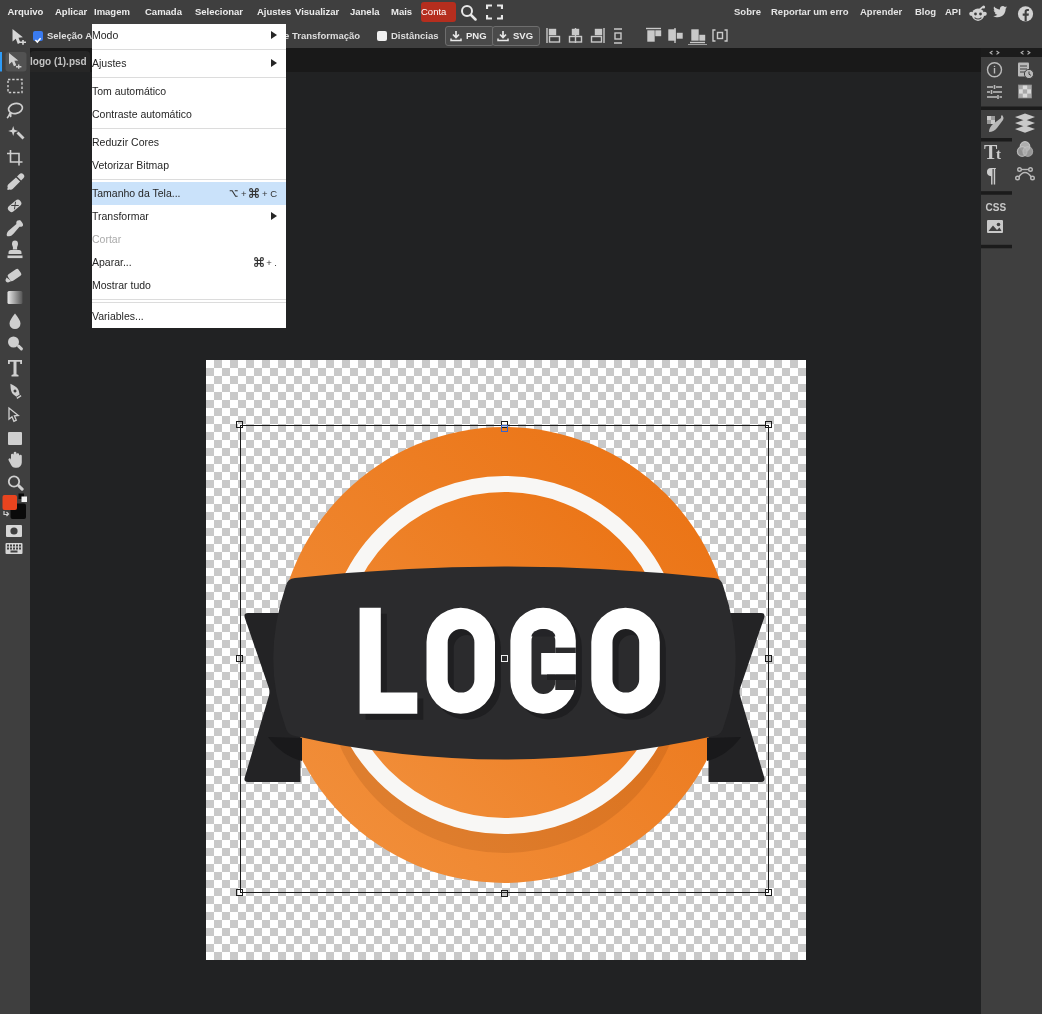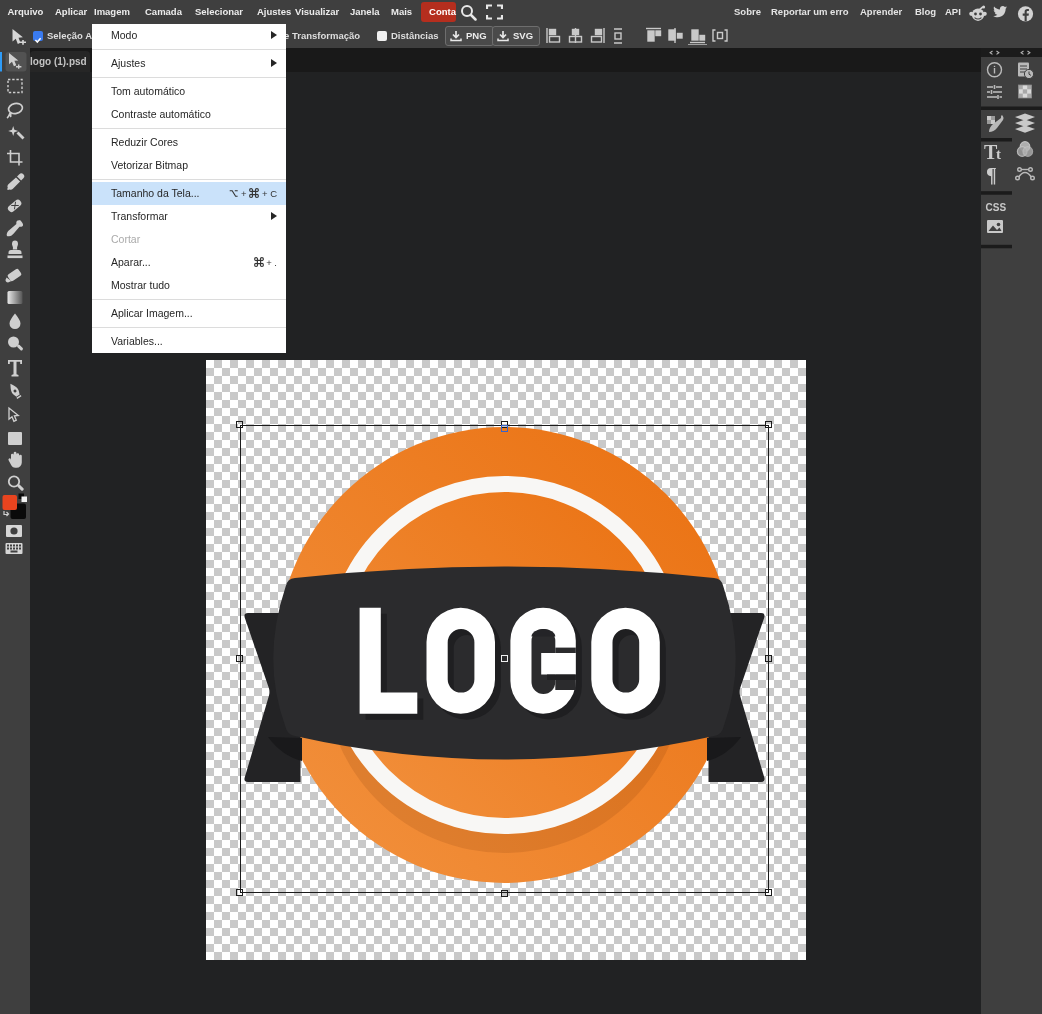--- a/index.html
+++ b/index.html
@@ -1,37 +1,37 @@
 <!DOCTYPE html>
 <html><head><meta charset="utf-8">
 <style>
 html,body{margin:0;padding:0}
 body{width:1042px;height:1014px;overflow:hidden;position:relative;background:#212223;font-family:"Liberation Sans",sans-serif;-webkit-font-smoothing:antialiased}
 .abs{position:absolute}
 #topbar{left:0;top:0;width:1042px;height:48px;background:#3f3f3f}
 #menurow{left:0;top:0;width:1042px;height:24px}
 .mi{position:absolute;top:0;height:24px;line-height:24px;color:#ececec;font-size:9.5px;font-weight:bold}
 .rlink{position:absolute;top:0;height:24px;line-height:24px;color:#e4e4e4;font-size:9.5px;font-weight:bold}
-#conta{position:absolute;left:421px;top:2px;width:35px;height:20px;background:#b52e1e;border-radius:3px;color:#fff;font-size:9.5px;font-weight:bold;text-align:right;line-height:20px}
+#conta{position:absolute;left:421px;top:2px;width:35px;height:20px;background:#b52e1e;border-radius:3px;color:#fff;font-size:9.5px;font-weight:normal;text-align:left;line-height:20px}
 #optrow{left:0;top:24px;width:1042px;height:24px}
 .optlabel{position:absolute;top:0;height:24px;line-height:24px;color:#dedede;font-size:9.5px;font-weight:bold;white-space:pre}
 .cb{position:absolute;top:7px;width:10px;height:10px;border-radius:2px}
 .cb.on{background:#3a7bf0}
 .cb.off{background:#f0f0f0}
 .btn{position:absolute;top:2px;height:18px;background:#4a4a4a;border:1px solid #6e6e6e;border-radius:3px;color:#ececec;font-size:9.5px;font-weight:bold;line-height:18px;padding:0 6px 0 20px}
 #lefttoolbar{left:0;top:48px;width:30px;height:966px;background:#3f3f3f}
 #tabstrip{left:30px;top:48px;width:951px;height:24px;background:#191919}
 #tab{position:absolute;left:0px;top:3px;width:60px;height:21px;background:#262626;border-radius:4px 4px 0 0;color:#c3c3c3;font-size:10px;font-weight:bold;line-height:21px}
 #canvas{left:30px;top:72px;width:951px;height:942px;background:#212223}
 #doc{position:absolute;left:176px;top:288px;width:600px;height:600px;background:#fff}
 #bbox{position:absolute;left:210px;top:353px;width:527px;height:466px;border:1px solid #1a1a1a}
 .hdl{position:absolute;width:5px;height:5px;background:transparent;border:1.3px solid #1c1c1c}
 #rightbar{left:981px;top:48px;width:61px;height:966px;background:#3f3f3f}
 #menu{left:92px;top:24px;width:194px;background:#fff;z-index:50}
-.mitem{position:relative;height:23px;line-height:23px;font-size:10.5px;color:#262626;padding-left:19px}
+.mitem{position:relative;height:23px;line-height:23px;font-size:10.5px;color:#262626;}
 .mitem .sc{position:absolute;right:9px;top:0;color:#333;font-size:9.5px}
 .ssym{vertical-align:-1px}
 .mitem.hl{background:#cae2fa}
 .mitem.dis{color:#aaa}
 .msep2{height:0px;border-top:1px solid #dcdcdc;margin:2px 0}
 .subarr{position:absolute;right:9px;top:7px;width:0;height:0;border-left:6px solid #262626;border-top:4.5px solid transparent;border-bottom:4.5px solid transparent}
 </style></head>
 <body>
 <div class="abs" id="topbar"></div>
 <div class="abs" id="menurow">
@@ -423,16 +423,15 @@
   <div class="mitem dis">Cortar</div>
   <div class="mitem">Aparar...<span class="sc"><svg class="ssym" width="10" height="10" viewBox="0 0 10 10">
           <path d="M3.4,3.4 h3.2 v3.2 h-3.2 z" stroke="#333" stroke-width="1.1" fill="none"></path>
           <circle cx="2.1" cy="2.1" r="1.5" stroke="#333" stroke-width="1.1" fill="none"></circle>
           <circle cx="7.9" cy="2.1" r="1.5" stroke="#333" stroke-width="1.1" fill="none"></circle>
           <circle cx="2.1" cy="7.9" r="1.5" stroke="#333" stroke-width="1.1" fill="none"></circle>
           <circle cx="7.9" cy="7.9" r="1.5" stroke="#333" stroke-width="1.1" fill="none"></circle>
         </svg> + .</span></div>
   <div class="mitem">Mostrar tudo</div>
   <div class="msep2"></div>
-  <div class="mitem">Aplicar Imagem...</div>
   <div class="msep2"></div>
   <div class="mitem">Variables...</div>
 </div>
 
 </body></html>

